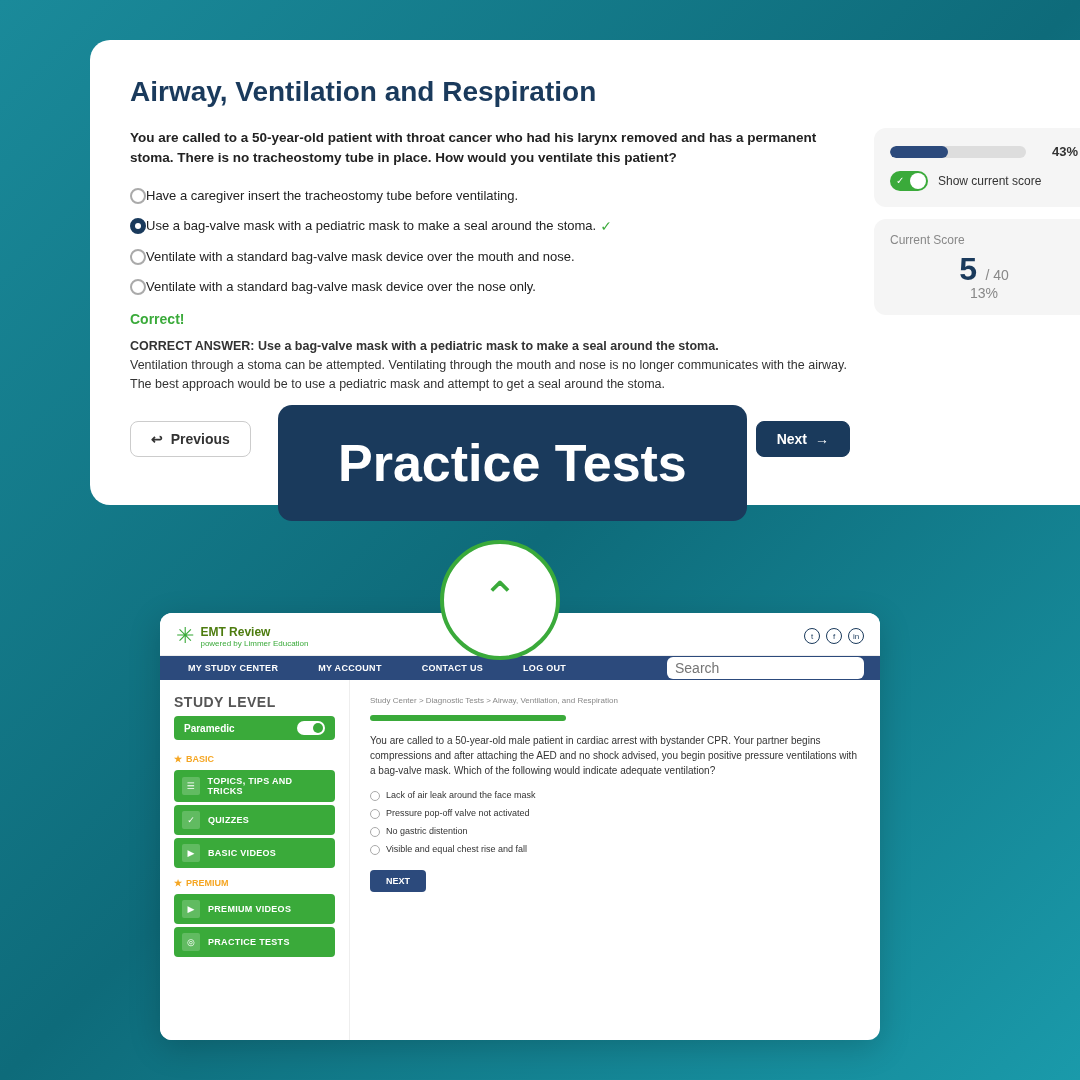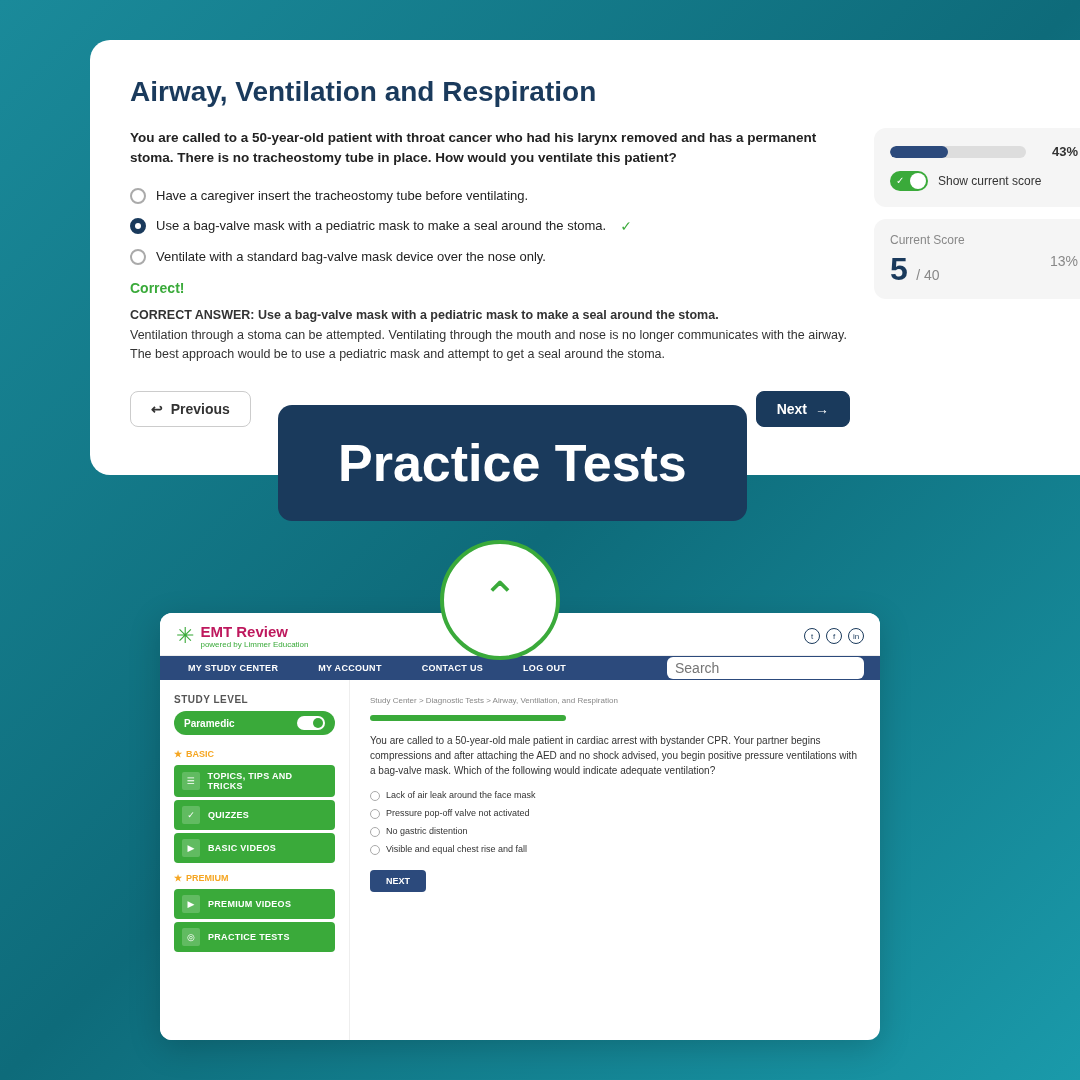--- a/index.html
+++ b/index.html
@@ -47,21 +47,20 @@
       font-size: 13.5px;
       font-weight: 700;
       color: #222;
       margin-bottom: 18px;
       line-height: 1.5;
     }
 
     .answer-option {
       display: flex;
       align-items: flex-start;
-      gap: 10px;
       margin-bottom: 12px;
       font-size: 13px;
       color: #222;
       line-height: 1.4;
     }
 
     .radio-circle {
       width: 16px;
       height: 16px;
       border-radius: 50%;
@@ -248,22 +247,23 @@
 
     .score-value {
       font-size: 32px;
       font-weight: 800;
       color: #1a3a5c;
       line-height: 1;
     }
 
     .score-row {
       display: flex;
-      align-items: flex-start;
+      align-items: center;
       justify-content: space-between;
+      flex-direction: column;
     }
 
     .score-denom {
       font-size: 14px;
       color: #888;
       margin-left: 4px;
     }
 
     .score-pct {
       font-size: 14px;
@@ -325,23 +325,23 @@
       color: #3aaa3a;
       font-size: 22px;
     }
 
     .emt-brand {
       display: flex;
       flex-direction: column;
     }
 
     .emt-name {
-      font-size: 15px;
+      font-size: 12px;
       font-weight: 800;
-      color: #be185d;
+      color: #4d7c0f;
     }
 
     .emt-sub {
       font-size: 8px;
       color: #3aaa3a;
     }
 
     .bottom-nav {
       background: #2c4a7c;
       display: flex;
@@ -381,34 +381,34 @@
 
     .bottom-sidebar {
       width: 190px;
       background: #fff;
       border-right: 1px solid #eee;
       padding: 14px;
       flex-shrink: 0;
     }
 
     .study-level-title {
-      font-size: 10px;
+      font-size: 14px;
       font-weight: 700;
       color: #555;
       margin-bottom: 6px;
       text-transform: uppercase;
       letter-spacing: 0.5px;
     }
 
     .paramedic-toggle {
       display: flex;
       align-items: center;
       justify-content: space-between;
       background: #3aaa3a;
-      border-radius: 12px;
+      border-radius: 4px;
       padding: 5px 10px;
       margin-bottom: 14px;
     }
 
     .paramedic-label {
       font-size: 10px;
       font-weight: 700;
       color: #fff;
     }
 
@@ -578,20 +578,24 @@
       <div class="question-text">You are called to a 50-year-old patient with throat cancer who had his larynx removed and has a permanent stoma. There is no tracheostomy tube in place. How would you ventilate this patient?</div>
 
       <div class="answer-option">
         <div class="radio-circle"></div>
         <span>Have a caregiver insert the tracheostomy tube before ventilating.</span>
       </div>
       <div class="answer-option">
         <div class="radio-circle selected"></div>
         <span>Use a bag-valve mask with a pediatric mask to make a seal around the stoma.</span>
         <span class="checkmark">✓</span>
+      </div>
+      <div class="answer-option">
+        <div class="radio-circle"></div>
+        <span>Ventilate with a standard bag-valve mask device over the mouth and nose.</span>
       </div>
       <div class="answer-option">
         <div class="radio-circle"></div>
         <span>Ventilate with a standard bag-valve mask device over the nose only.</span>
       </div>
 
       <div class="correct-label">Correct!</div>
       <div class="answer-explanation">
         <strong>CORRECT ANSWER: Use a bag-valve mask with a pediatric mask to make a seal around the stoma.</strong><br>
         <span>Ventilation through a stoma can be attempted. Ventilating through the mouth and nose is no longer communicates with the airway. The best approach would be to use a pediatric mask and attempt to get a seal around the stoma.</span>

